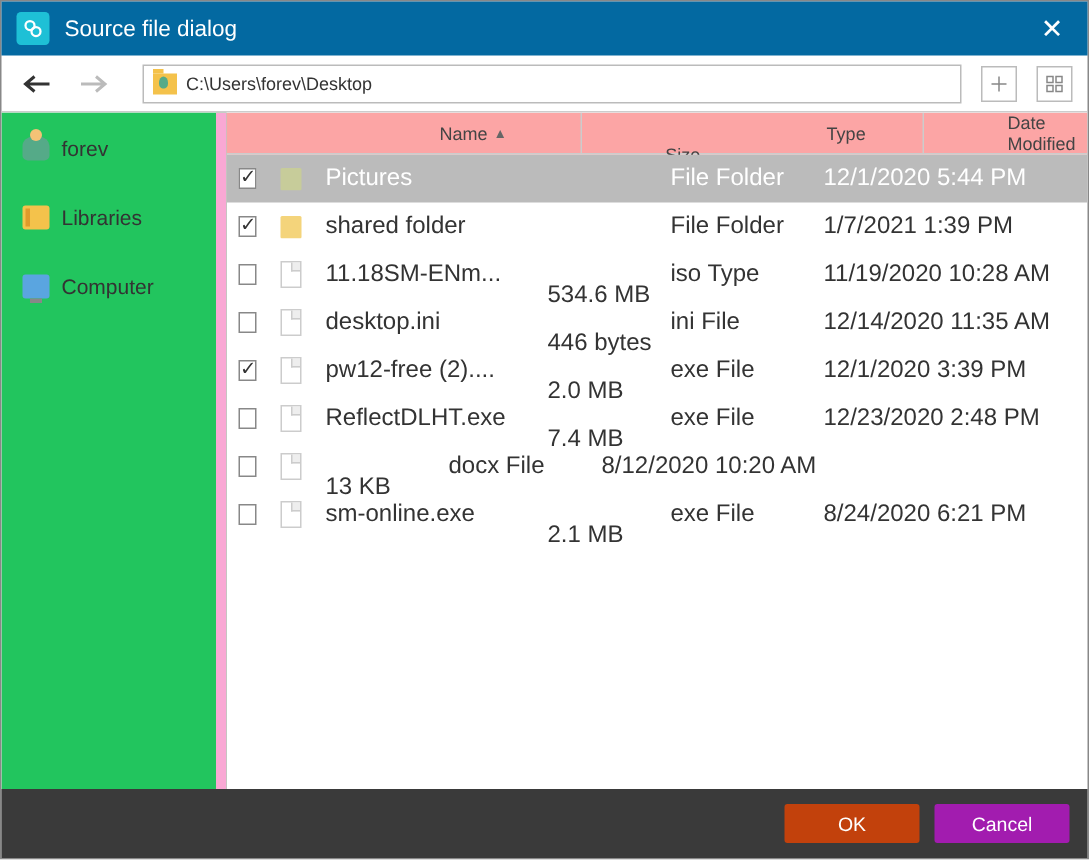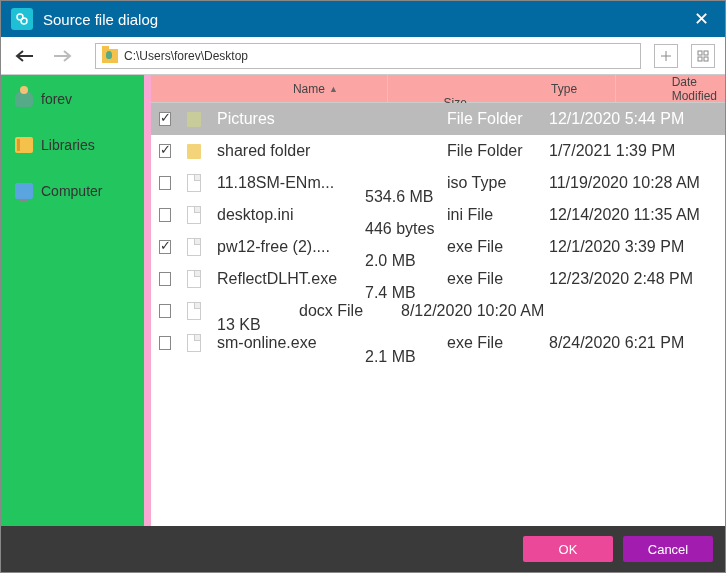--- a/index.html
+++ b/index.html
@@ -47,21 +47,21 @@
     .checkbox.checked::after { content: "✓"; position: absolute; top: -3px; left: 0; font-size: 13px; color: #333; }
     .file-row.selected .checkbox.checked::after { color: #333; }
     .fi-folder { width: 18px; height: 15px; background: #f4d47b; border-radius: 1px; position: relative; display: inline-block; }
     .fi-folder::before { content: ""; position: absolute; top: -3px; left: 0; width: 8px; height: 3px; background: #f4d47b; border-radius: 1px 1px 0 0; }
     .fi-folder.sel { background: #c7cc9a; }
     .fi-folder.sel::before { background: #c7cc9a; }
     .fi-file { width: 14px; height: 18px; background: #fff; border: 1px solid #ccc; display: inline-block; position: relative; }
     .fi-file::before { content: ""; position: absolute; top: 0; right: 0; width: 5px; height: 5px; background: #eee; border-left: 1px solid #ccc; border-bottom: 1px solid #ccc; }
     .footer { background: #3a3a3a; height: 46px; display: flex; align-items: center; justify-content: flex-end; padding: 0 12px; gap: 10px; }
     .btn { min-width: 90px; height: 26px; border-radius: 2px; display: flex; align-items: center; justify-content: center; color: #fff; font-size: 13px; cursor: pointer; }
-    .btn-ok { background: #ec4899; }
+    .btn-ok { background: #c2410c; }
     .btn-cancel { background: #a21caf; }
   </style>
 </head>
 <body>
 
 <div class="dialog">
 
   <div class="titlebar">
     <div class="app-icon">
       <svg width="14" height="14" viewBox="0 0 14 14">

